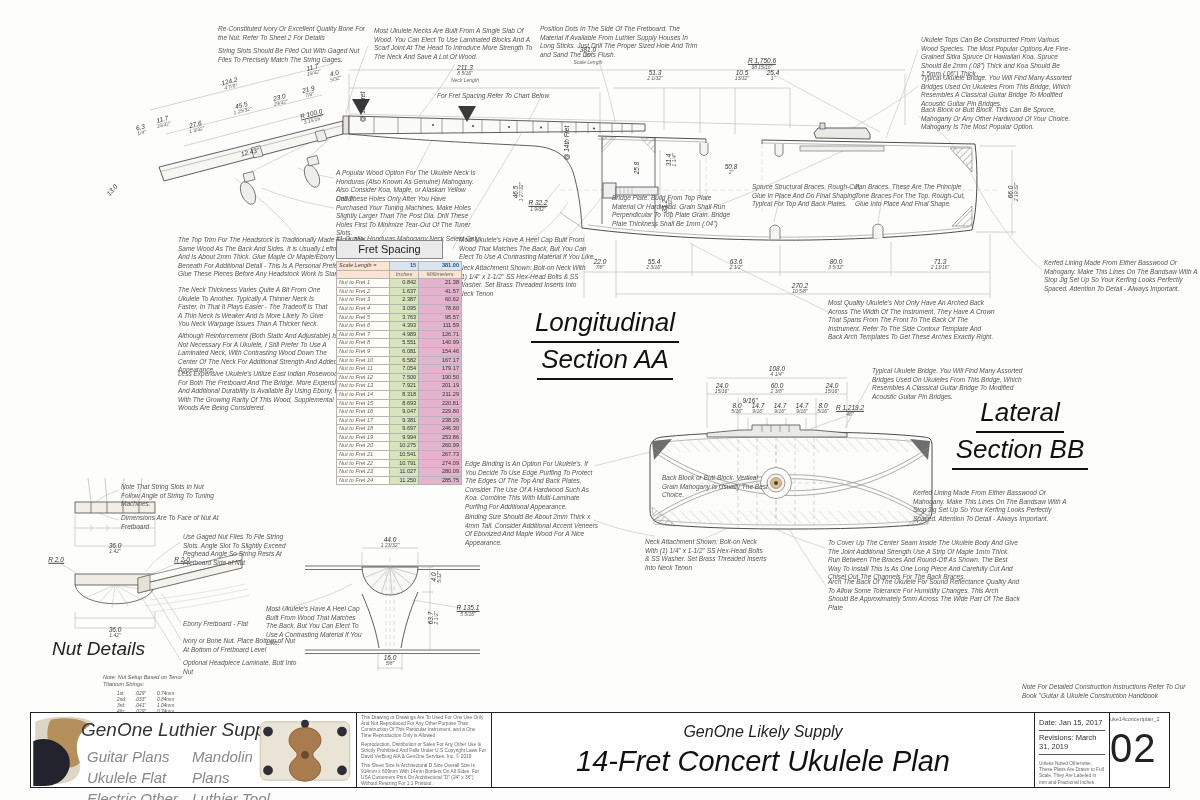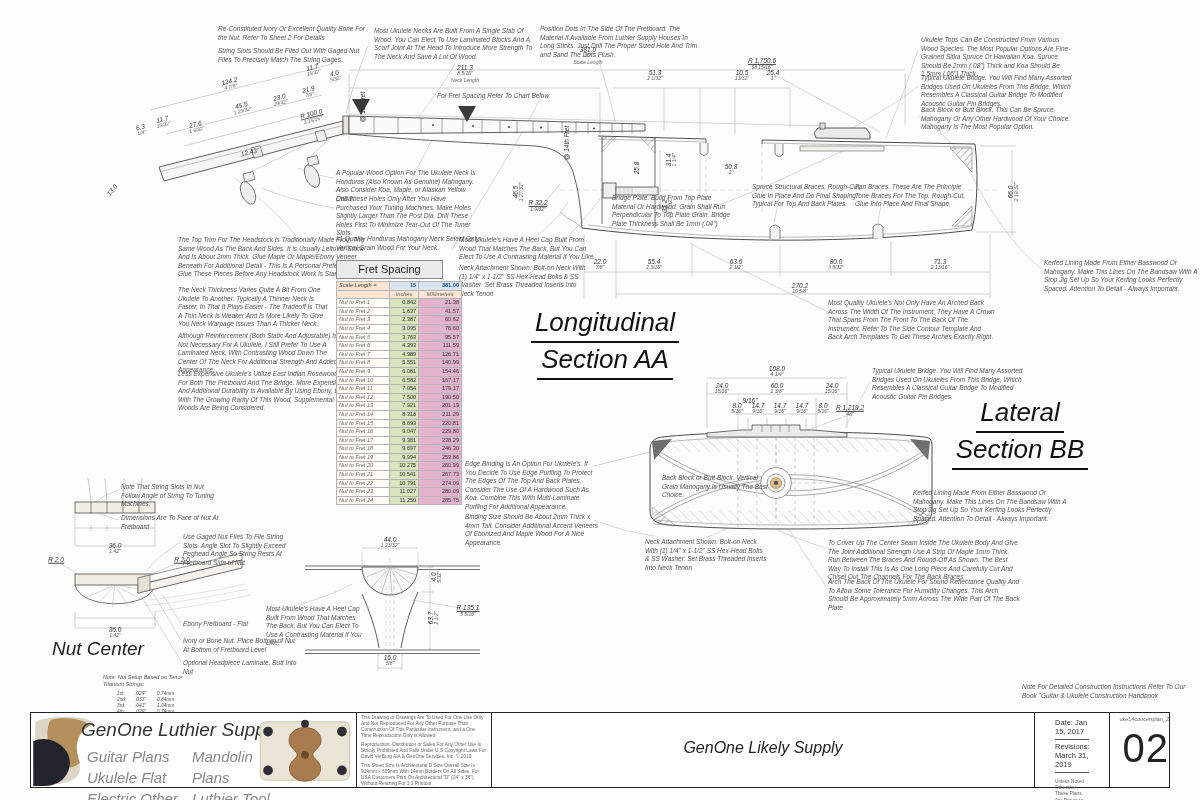--- a/index.html
+++ b/index.html
@@ -12,21 +12,21 @@
   .dim .dv{font-size:6.5px;line-height:1.15;}
   .dim .ds{font-size:5px;line-height:1.15;color:#555;}
   .dim .ds2{font-size:5px;line-height:1.2;color:#666;font-style:italic;}
   .dim.rad .dv{border-bottom:0.5px solid #444;}
   .sec-head{position:absolute;font-style:italic;color:#111;text-align:center;font-size:26px;line-height:1.3;}
   .sec-head span{display:inline-block;border-bottom:2px solid #111;padding:0 4px 1px;}
   #nut-heading{position:absolute;left:52px;top:638px;font-size:19px;font-style:italic;color:#222;}
   #heel-heading{position:absolute;left:310px;top:670px;width:160px;text-align:center;
                 font-size:12.5px;font-style:italic;color:#333;line-height:1.25;}
   
-  #fret-table{position:absolute;left:336px;top:260px;width:107px;}
+  #fret-table{position:absolute;left:336px;top:240px;width:107px;}
   .ft-title{border:1px solid #888;background:#eaeaea;text-align:center;font-size:11px;
             padding:2px 0 3px;margin-bottom:2px;color:#222;}
   #fret-table table{border-collapse:collapse;width:126px;}
   #fret-table td{border:0.5px solid #b5b5b5;padding:0 2px;height:7.6px;font-size:5.6px;line-height:1;}
   td.fl{width:54px;font-style:italic;color:#666;background:#fffef6;text-align:left;}
   td.fi{width:26px;text-align:right;background:#d7e4bc;color:#333;}
   td.fm{width:40px;text-align:right;background:#e5b3cd;color:#333;}
   tr.ft-scale td.fl{background:#fbe5d2;color:#444;}
   td.sv{background:#dbe5f1;color:#1f4e9c;font-weight:bold;}
   tr.ft-head td{background:#fbe5d2;font-style:italic;color:#666;text-align:center;}
@@ -40,22 +40,22 @@
   .srow span:nth-child(3){width:28px;}
   
   #tb{position:absolute;left:30px;top:712px;width:1140px;height:76px;border:1.5px solid #222;
       display:flex;background:#fff;box-sizing:border-box;}
   .tb-cell{border-left:1.2px solid #222;box-sizing:border-box;position:relative;}
   .tb-cell:first-child{border-left:none;}
   #tb-logo{width:325px;}
   #tb-legal{width:135px;padding:2px 4px;}
   #tb-legal p{margin:0 0 3px;font-size:4.8px;line-height:1.25;color:#666;}
   #tb-title{flex:1;display:flex;flex-direction:column;align-items:center;justify-content:center;}
-  #tb-dates{width:75px;padding:3px 20px;}
-  #tb-num{width:60px;text-align:right;}
+  #tb-dates{width:75px;padding:3px 4px;}
+  #tb-num{width:60px;text-align:left;}
   .brand{position:absolute;left:50px;top:6px;font-size:19px;font-style:italic;color:#333;white-space:nowrap;}
   .plans{position:absolute;left:56px;top:33px;display:flex;gap:10px;}
   .plans>div{width:95px;font-size:15px;font-style:italic;color:#888;line-height:1.4;}
   .photo{position:absolute;top:1px;height:72px;}
   #photo-left{left:1px;width:92px;}
   #photo-right{right:1px;width:100px;}
   .tb-sub{font-size:16px;font-style:italic;color:#222;margin-bottom:4px;}
   .tb-main{font-size:29px;font-style:italic;color:#111;}
   .date-row{font-size:7.5px;color:#333;border-bottom:0.8px solid #555;padding:2px 0 3px;}
   .scale-note{font-size:4.8px;line-height:1.3;color:#666;margin-top:6px;}
@@ -500,21 +500,21 @@
     </div>
 
   <div class="sec-head" style="left:515px;top:306px;width:180px;">
     <span>Longitudinal</span><br>
     <span>Section AA</span>
   </div>
   <div class="sec-head" style="left:940px;top:396px;width:160px;">
     <span>Lateral</span><br>
     <span>Section BB</span>
   </div>
-  <div id="nut-heading">Nut Center</div>
+  <div id="nut-heading">Nut Details</div>
 
   <div id="fret-table">
     <div class="ft-title">Fret Spacing</div>
     <table>
       <tbody>
           <tr class="ft-scale">
         <td class="fl">Scale Length =</td>
         <td class="fi sv">15</td>
         <td class="fm sv">381.00</td>
       </tr>
@@ -708,20 +708,21 @@
     </div>
     <div class="tb-cell" id="tb-legal">
       <div id="legal-texts">
           <p>This Drawing or Drawings Are To Used For One Use Only And Not Reproduced For Any Other Purpose Than Construction Of This Particular Instrument, and a One Time Reproduction Only is Allowed</p>
           <p>Reproduction, Distribution or Sales For Any Other Use Is Strictly Prohibited And Falls Under U.S Copyright Laws For David VerBurg AIA &amp; GenOne Services, Inc. © 2019</p>
           <p>This Sheet Size Is Architectural D Size Overall Size is 914mm x 609mm With 14mm Borders On All Sides. For USA Customers Print On Architectural "D" (24" x 36") Without Resizing For 1:1 Printout.</p>
         </div>
     </div>
     <div class="tb-cell" id="tb-title">
       <div class="tb-sub">GenOne Likely Supply</div>
+      <div class="tb-main">14-Fret Concert Ukulele Plan</div>
     </div>
     <div class="tb-cell" id="tb-dates">
       <div class="date-row">Date: Jan 15, 2017</div>
       <div class="date-row">Revisions: March 31, 2019</div>
       <div class="scale-note">Unless Noted Otherwise, These Plans Are Drawn to Full Scale. They Are Labeled in mm and Fractional Inches</div>
     </div>
     <div class="tb-cell" id="tb-num">
       <div class="file-code">uke14concertplan_2</div>
       <div class="sheet-no">02</div>
     </div>

